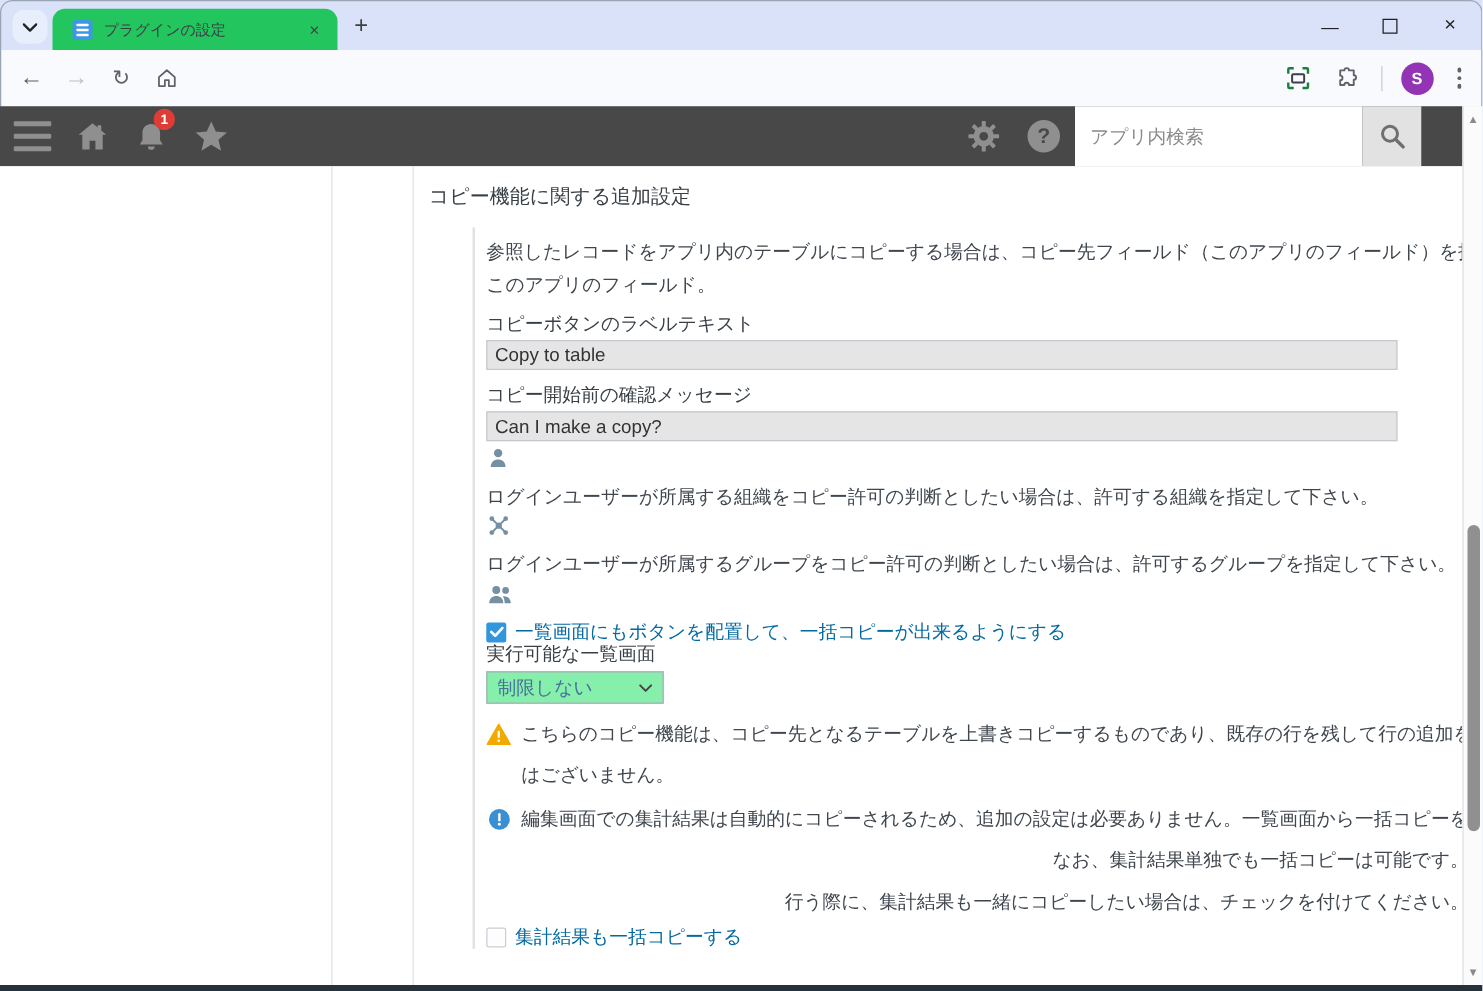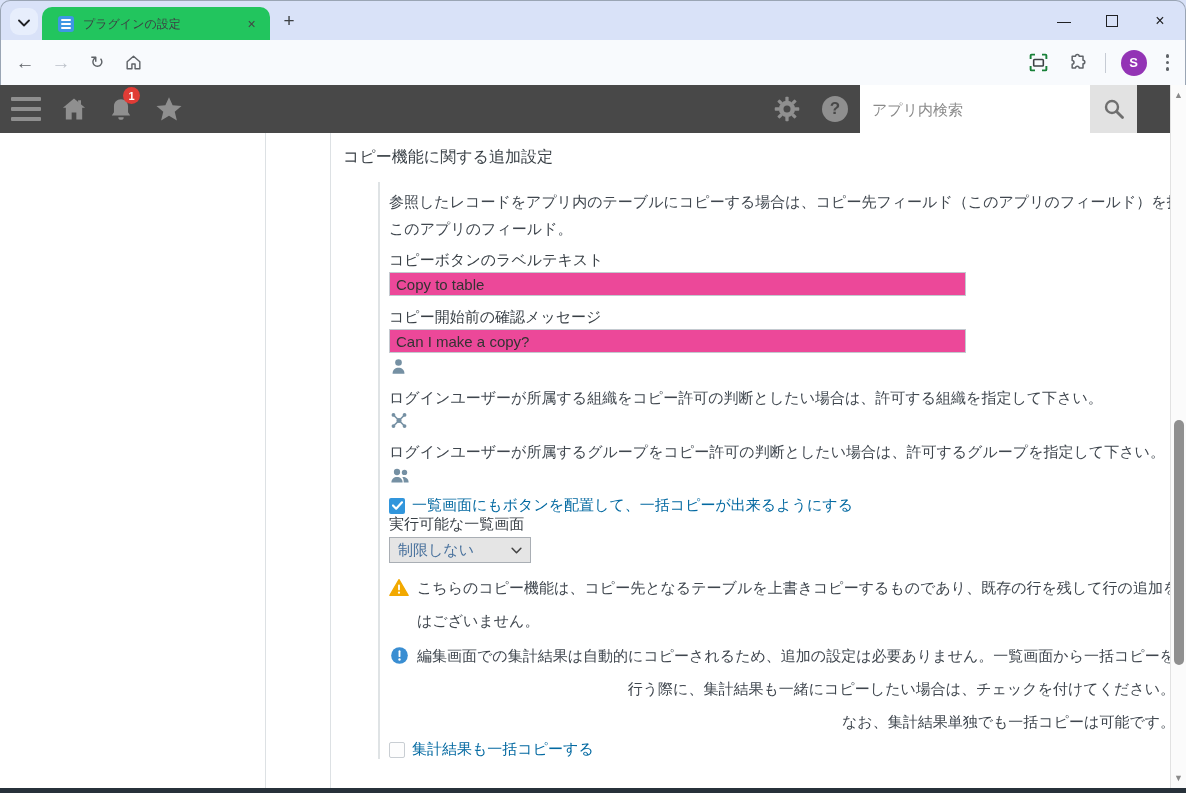--- a/index.html
+++ b/index.html
@@ -65,28 +65,28 @@
   
   .page{position:absolute;left:0;top:133px;width:1170px;height:655px;background:#fff;overflow:hidden;}
   .vline{position:absolute;top:0;bottom:0;width:1px;background:#dde1e4;}
   .vline1{left:265px;}
   .vline2{left:330px;}
   .content{position:absolute;left:343px;top:0;width:790px;}
   .section-title{padding-top:14px;font-size:16px;color:#383f45;white-space:nowrap;}
   .indent{margin-top:14px;margin-left:35px;border-left:2px solid #dfe3e5;padding:6px 0 0 9px;width:729px;}
   .line{font-size:15px;color:#3f464e;line-height:27px;white-space:nowrap;}
   .fld-label{margin-top:9px;font-size:15px;color:#383f45;line-height:18px;white-space:nowrap;}
-  .txt-input{display:block;margin-top:3px;width:577px;height:24px;box-sizing:border-box;border:1px solid #c3c9cf;background:#ec4899;font-size:15px;color:#333;padding:0 6px;font-family:inherit;outline:none;}
+  .txt-input{display:block;margin-top:3px;width:729px;height:24px;box-sizing:border-box;border:1px solid #c3c9cf;background:#e5e5e5;font-size:15px;color:#333;padding:0 6px;font-family:inherit;outline:none;}
   .note{margin-top:13px;font-size:15px;color:#3f464e;line-height:18px;white-space:nowrap;}
   .ent-icon{margin-top:4px;height:19px;display:flex;align-items:flex-end;}
   .chk-row{margin-top:12px;display:flex;align-items:center;gap:7px;font-size:15px;color:#0369a1;white-space:nowrap;}
   .chk{width:16px;height:16px;border-radius:2px;box-sizing:border-box;display:flex;align-items:center;justify-content:center;cursor:pointer;flex:0 0 16px;}
   .chk.checked{background:#3296dc;}
   .chk.unchecked{background:#fdfdfd;border:1px solid #c9ced3;}
-  .select-box{margin-top:4px;width:142px;height:26px;box-sizing:border-box;border:1px solid #a9aeb4;background:#e5e5e5;display:flex;align-items:center;justify-content:space-between;padding:0 8px;font-size:15px;color:#47709c;cursor:pointer;white-space:nowrap;}
+  .select-box{margin-top:4px;width:142px;height:26px;box-sizing:border-box;border:1px solid #a9aeb4;background:#86efac;display:flex;align-items:center;justify-content:space-between;padding:0 8px;font-size:15px;color:#47709c;cursor:pointer;white-space:nowrap;}
   .msg-block{display:flex;gap:8px;margin-top:8px;}
   .msg-icon{flex:0 0 20px;padding-top:7px;}
   .msg-lines{font-size:15px;color:#3f464e;line-height:33px;white-space:nowrap;}
 
   
   .scrollcol{position:absolute;left:1170px;top:85px;width:16px;height:703px;background:#fbfbfb;border-left:1px solid #e2e2e2;box-sizing:border-box;}
   .sc-arrow{position:absolute;left:0;width:15px;text-align:center;font-size:9px;color:#8a8a8a;cursor:pointer;}
   .sc-up{top:5px;}
   .sc-down{bottom:5px;}
   .sc-thumb{position:absolute;left:3px;top:335px;width:10px;height:245px;border-radius:5px;background:#909090;cursor:pointer;}
@@ -311,22 +311,22 @@
         <div class="msg-block" style="margin-top:2px;text-align:right;">
           <span class="msg-icon">
             <svg width="19" height="19" viewBox="0 0 24 24">
                 <circle cx="12" cy="12" r="10.5" fill="#3a8ed2"></circle>
                 <rect x="10.8" y="5.5" width="2.4" height="8.5" rx="1.2" fill="#fff"></rect>
                 <circle cx="12" cy="17" r="1.5" fill="#fff"></circle>
               </svg>
           </span>
           <div class="msg-lines">
             <div>編集画面での集計結果は自動的にコピーされるため、追加の設定は必要ありません。一覧画面から一括コピーを</div>
+            <div>なお、集計結果単独でも一括コピーは可能です。</div>
             <div>行う際に、集計結果も一緒にコピーしたい場合は、チェックを付けてください。</div>
-            <div>なお、集計結果単独でも一括コピーは可能です。</div>
           </div>
         </div>
 
         <div class="chk-row" style="margin-top:2px;">
           <span class="chk unchecked"></span>
           <span>集計結果も一括コピーする</span>
         </div>
       </div>
     </div>
   </div>

